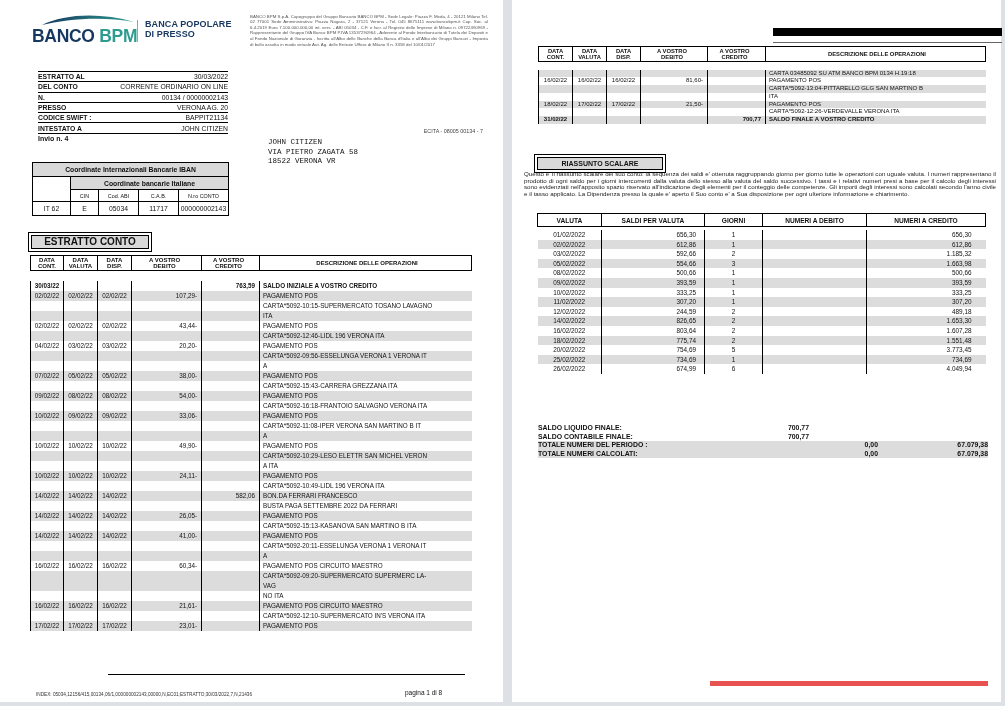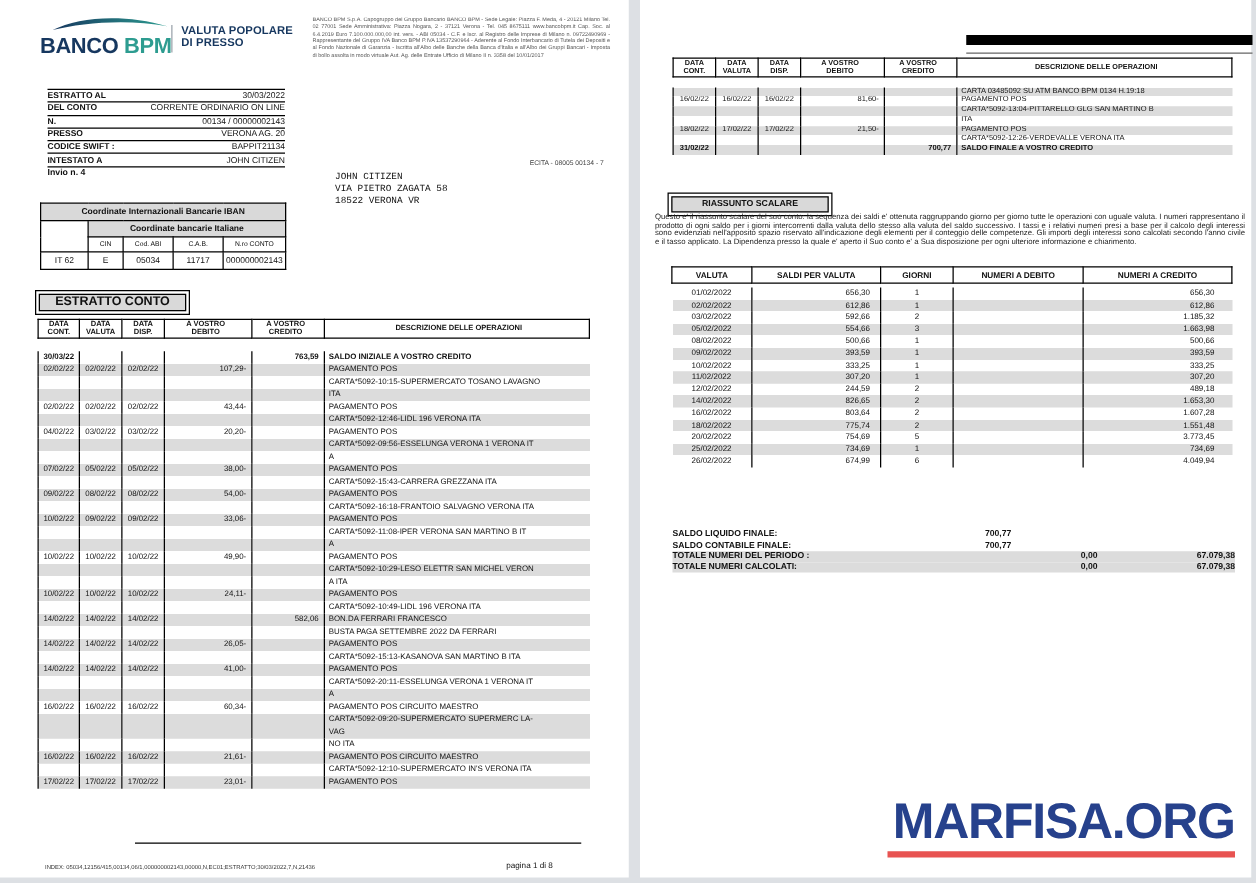--- a/index.html
+++ b/index.html
@@ -130,21 +130,21 @@
       </defs>
       <path d="M 2 11 C 24 0, 60 -2, 94 8 C 62 2, 26 5, 2 11 Z" fill="url(#sw)"></path>
     </svg>
   </div>
   <div class="abs logo-text">
     <span class="logo-banco">BANCO</span>
     <span class="logo-bpm">BPM</span>
   </div>
   <div class="abs logo-divider"></div>
   <div class="abs brand-name">
-    <div>VALUTA POPOLARE</div>
+    <div>BANCA POPOLARE</div>
     <div>DI PRESSO</div>
   </div>
 
   <div class="abs legal-wrap">
     <div class="legal-text">BANCO BPM S.p.A. Capogruppo del Gruppo Bancario BANCO BPM - Sede Legale: Piazza F. Meda, 4 - 20121 Milano Tel. 02 77001 Sede Amministrativa: Piazza Nogara, 2 - 37121 Verona - Tel. 045 8675111 www.bancobpm.it Cap. Soc. al 6.4.2019 Euro 7.100.000.000,00 int. vers. - ABI 05034 - C.F. e Iscr. al Registro delle Imprese di Milano n. 09722490969 - Rappresentante del Gruppo IVA Banco BPM P.IVA 13537290964 - Aderente al Fondo Interbancario di Tutela dei Depositi e al Fondo Nazionale di Garanzia - Iscritta all'Albo delle Banche della Banca d'Italia e all'Albo dei Gruppi Bancari - Imposta di bollo assolta in modo virtuale Aut. Ag. delle Entrate Ufficio di Milano II n. 3358 del 10/01/2017</div>
   </div>
 
   <div class="abs account-info" id="account-info">
       <div class="info-row">
         <span class="info-label">ESTRATTO AL</span>
@@ -761,15 +761,14 @@
         <span class="t-cred">67.079,38</span>
       </div>
       <div class="total-row shaded">
         <span class="t-label">TOTALE NUMERI CALCOLATI:</span>
         <span class="t-mid"></span>
         <span class="t-deb">0,00</span>
         <span class="t-cred">67.079,38</span>
       </div>
     </div>
 
-  <div class="abs marfisa">MARFISA.ORG</div>
   <div class="abs marfisa-bar"></div>
 </div>
 
 </body></html>

